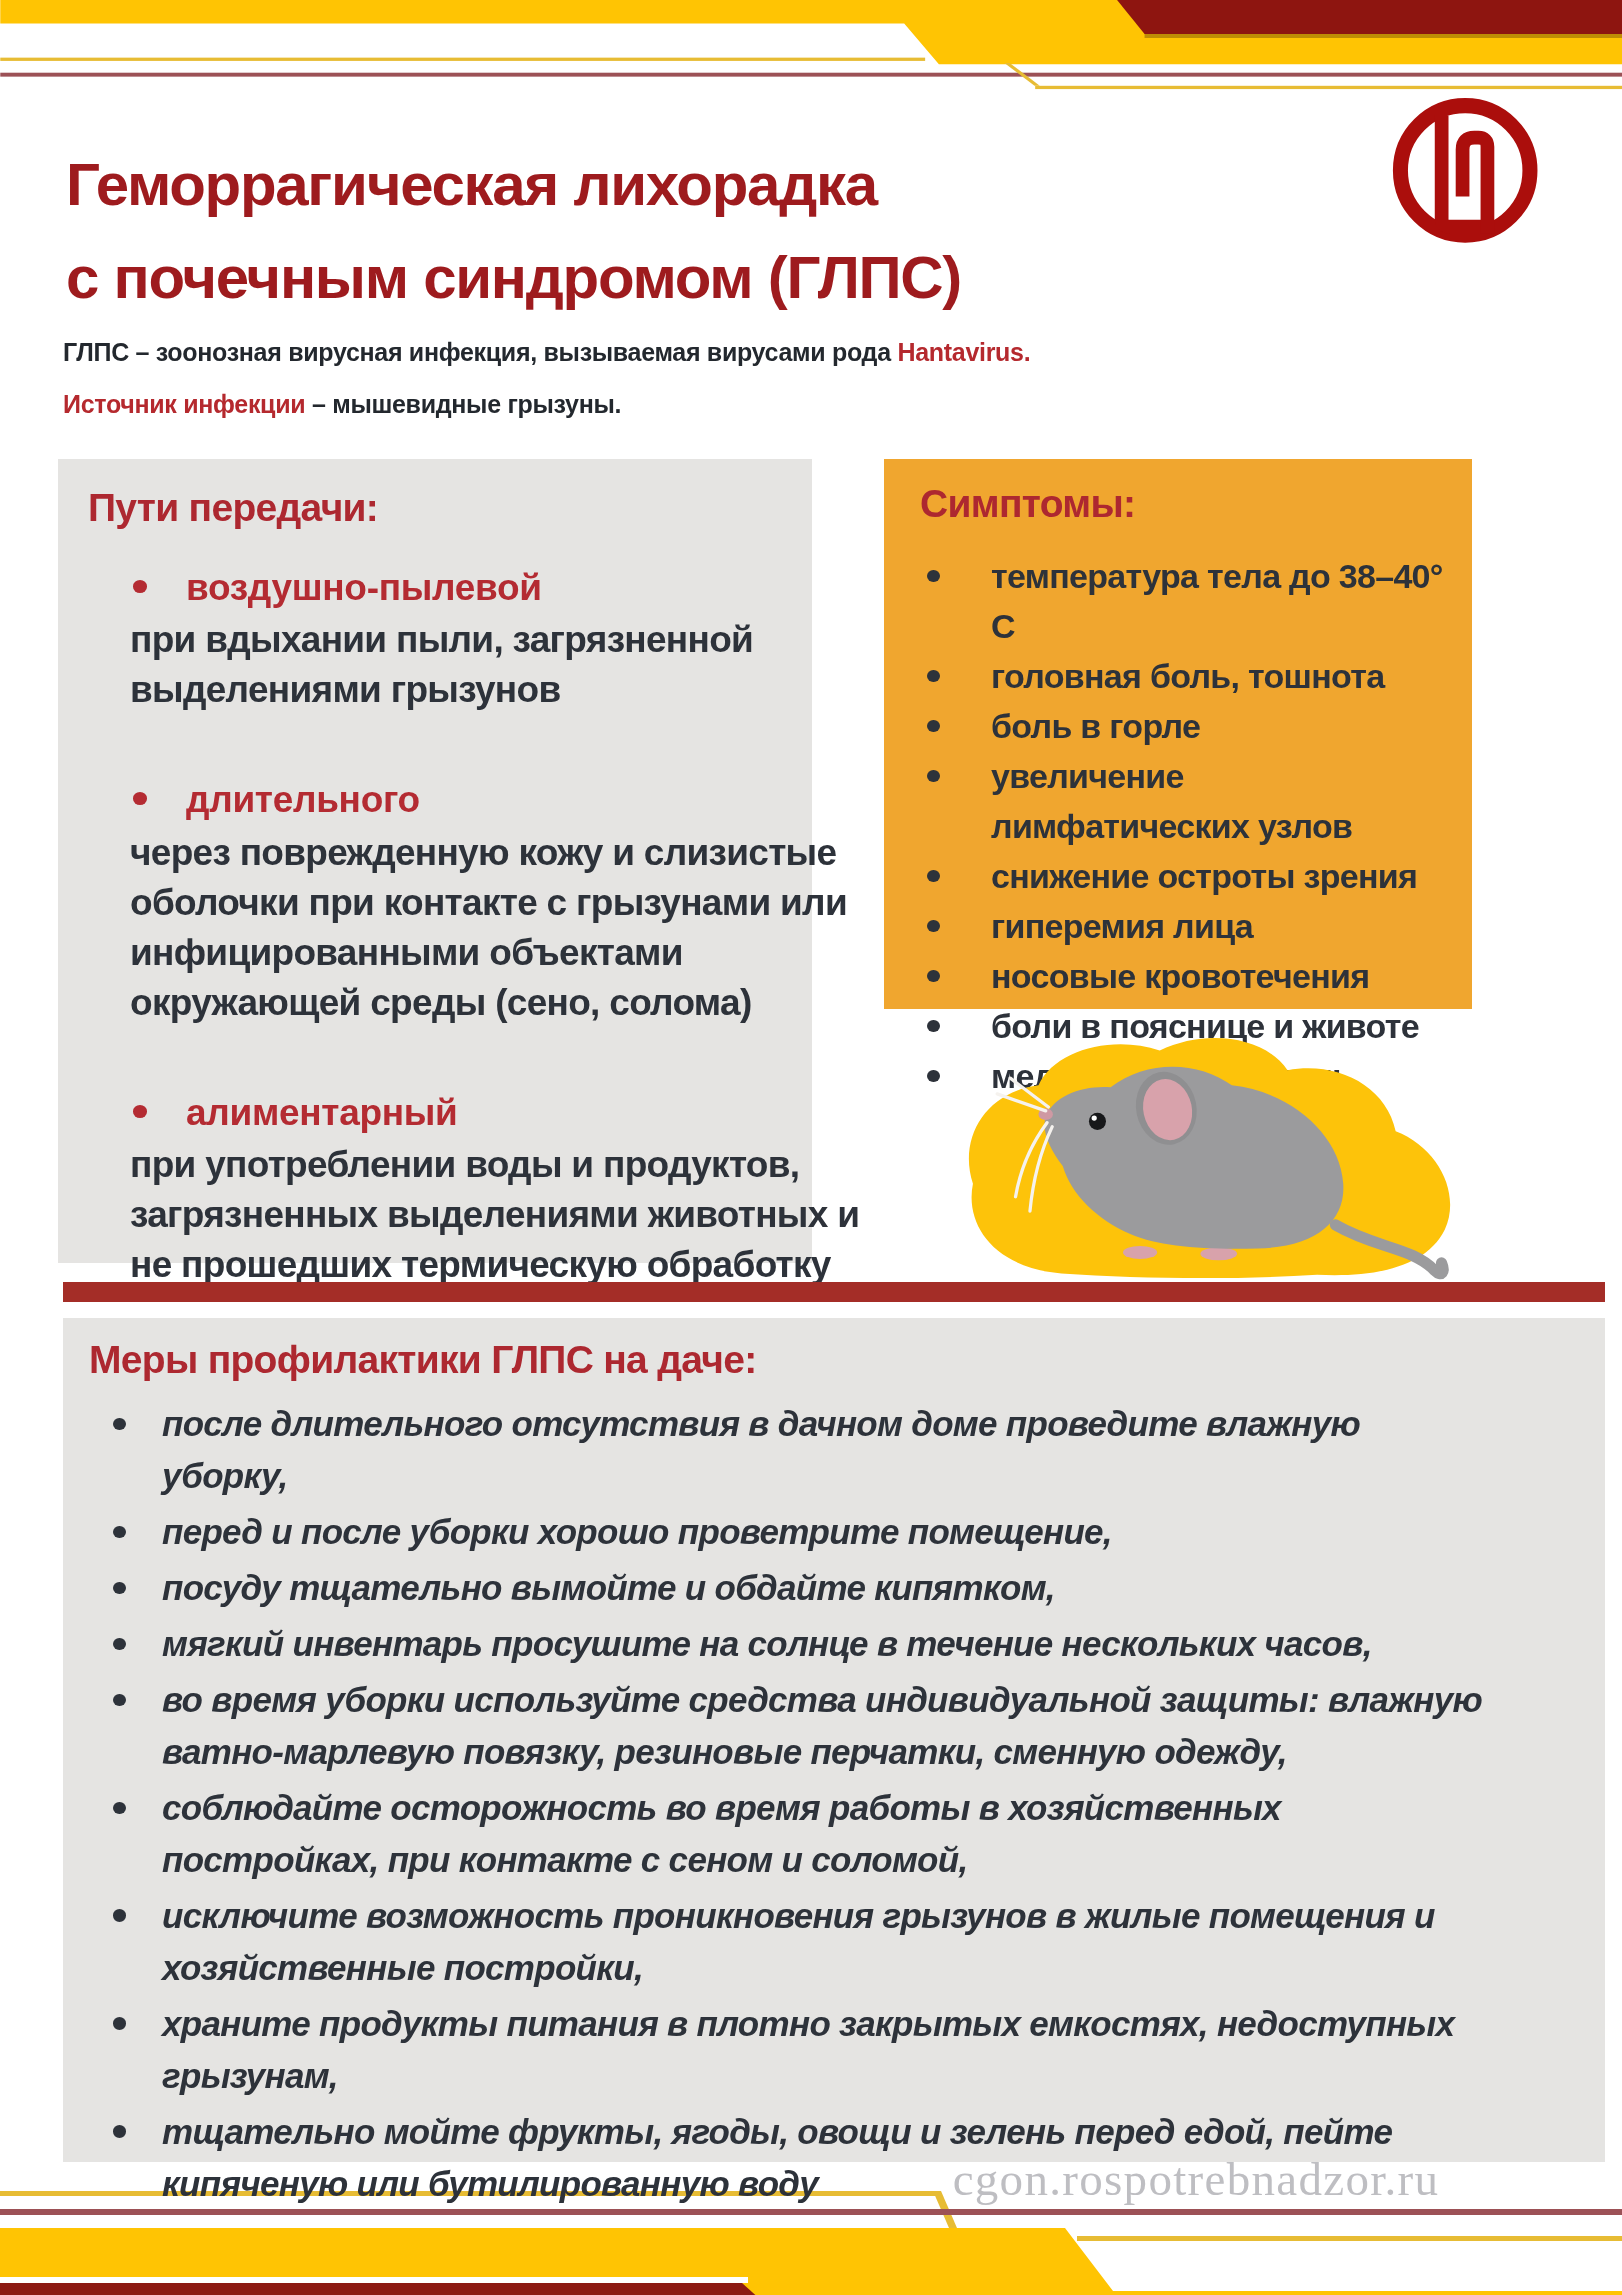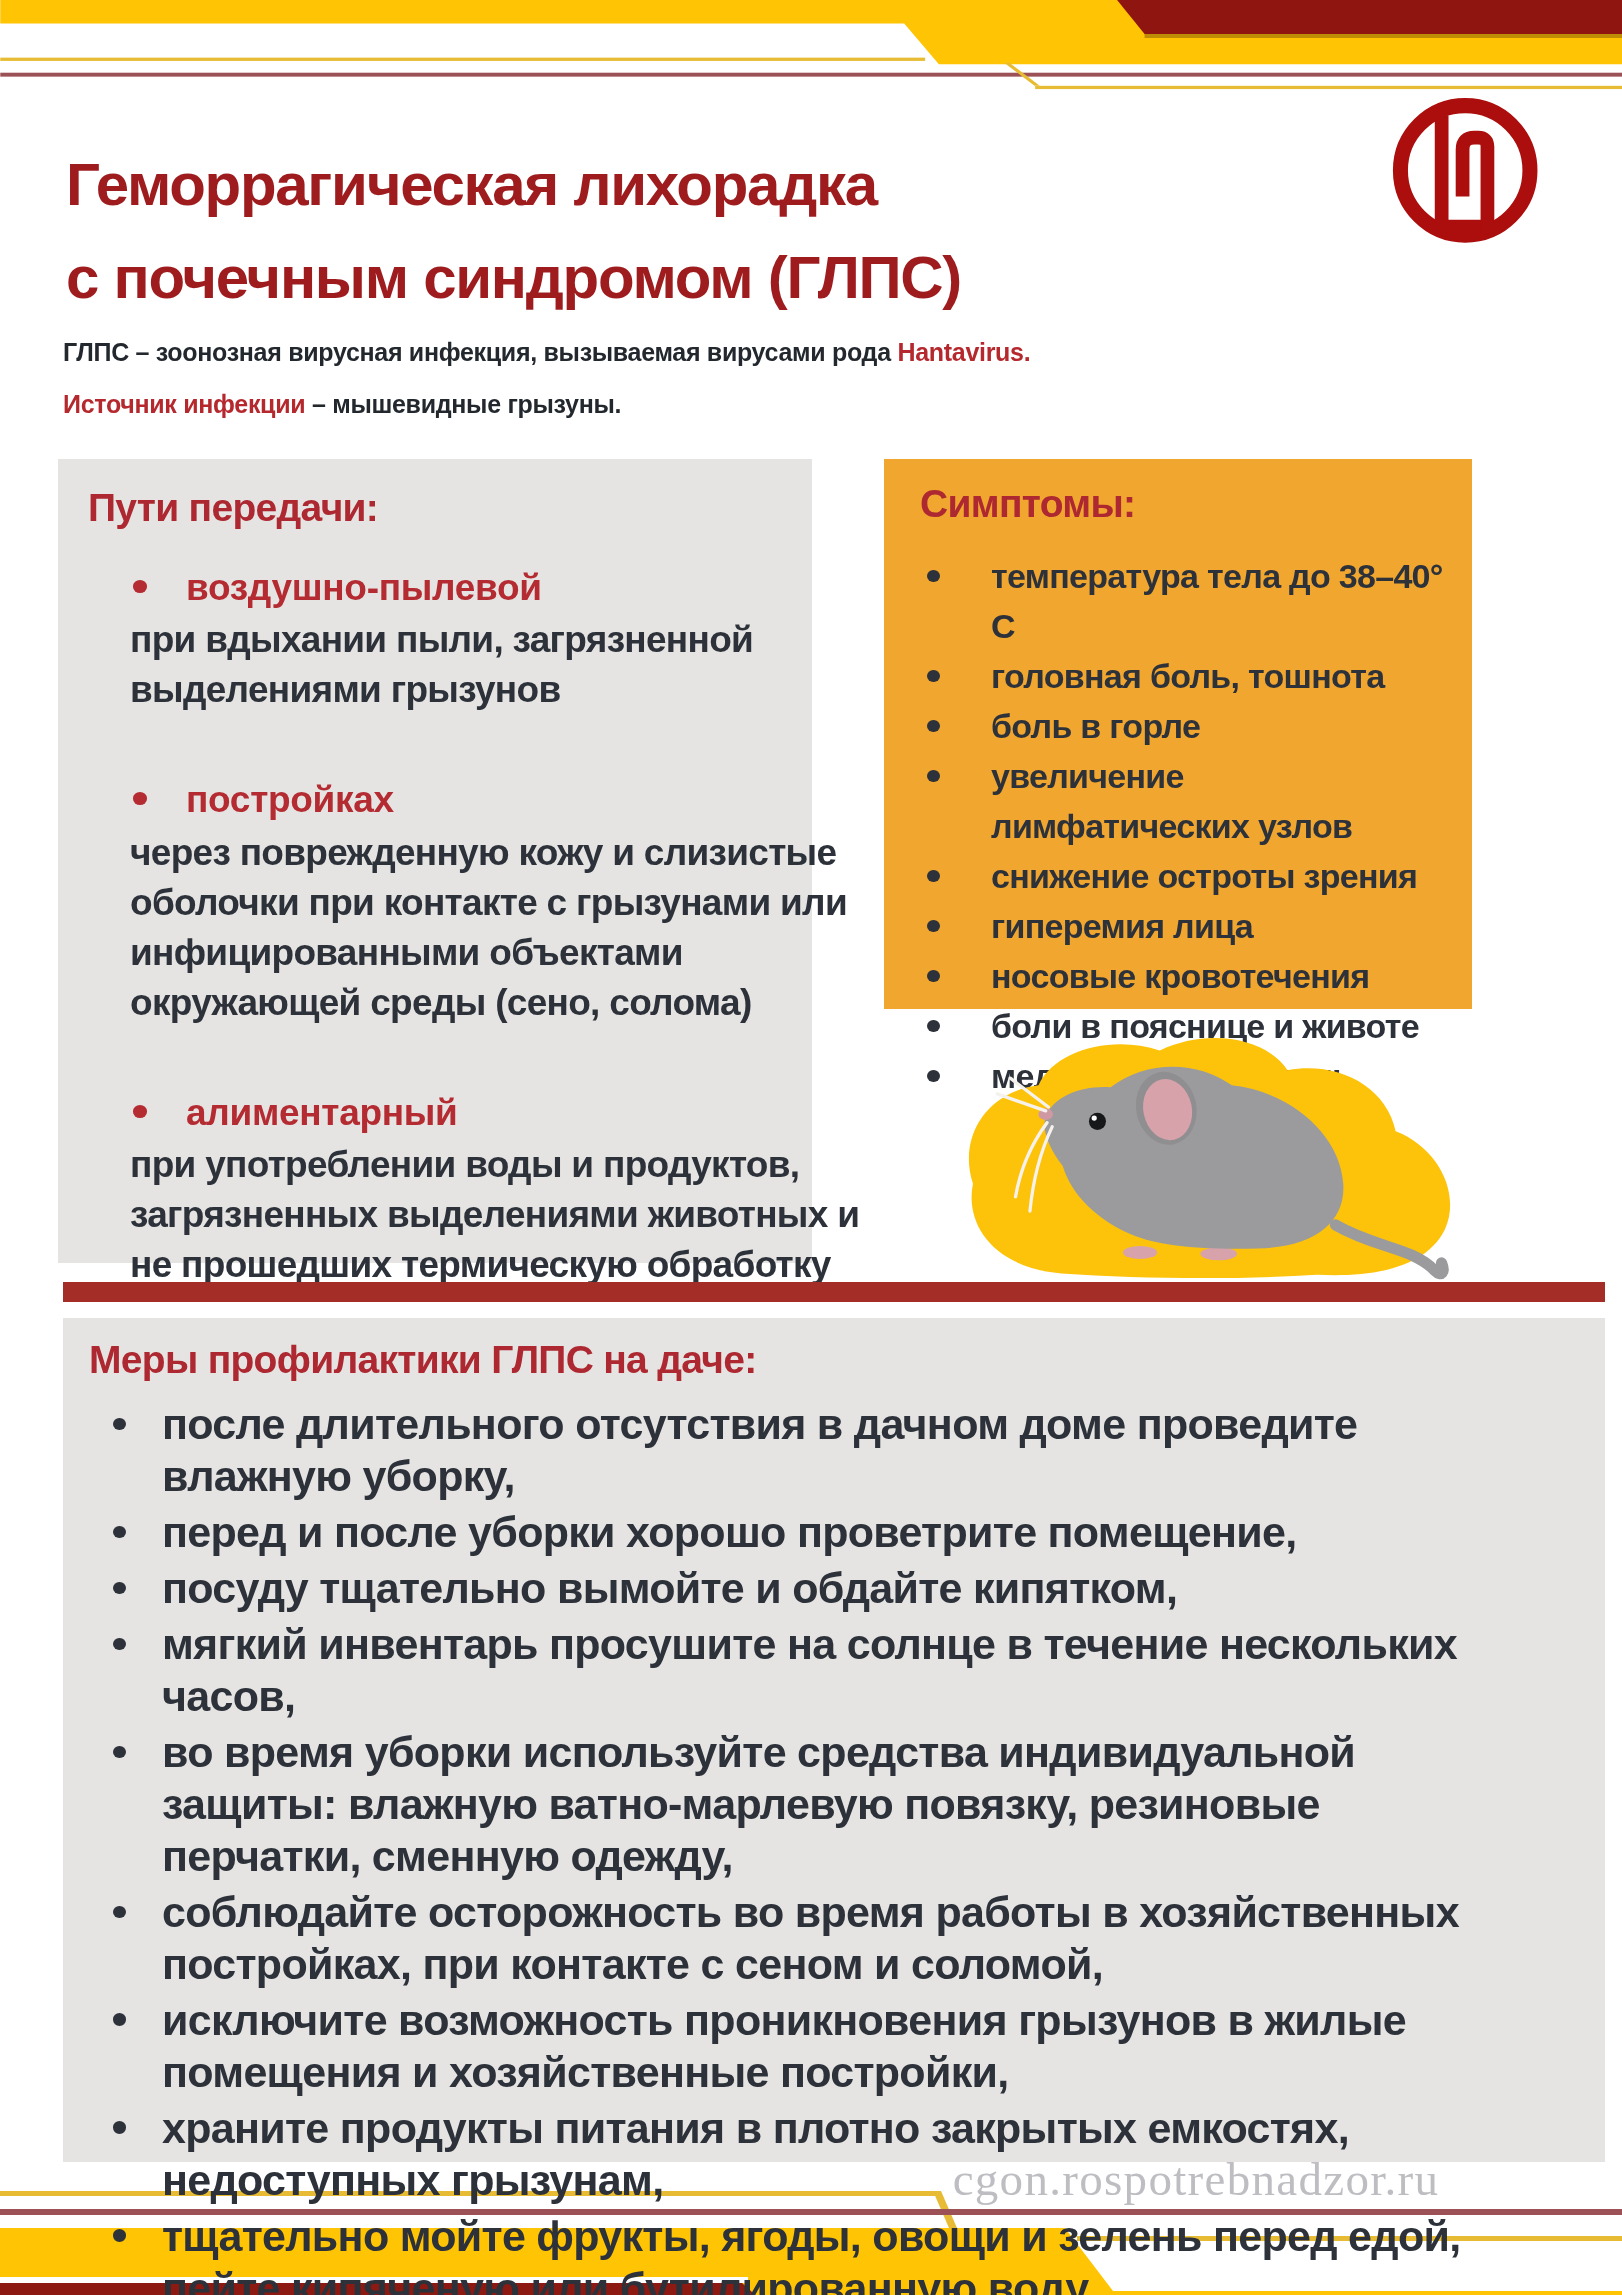--- a/index.html
+++ b/index.html
@@ -64,21 +64,21 @@
   }
   .s-list li .dot {
     position:absolute; left:6.6px; top:18.3px; width:13px; height:12.4px;
     border-radius:50%; background:#2d323a;
   }
 
   
   .p-list { margin:14.4px 0 0 0; padding:0; list-style:none; }
   .p-list li {
     position:relative; padding-left:73px; margin:0 0 3.9px 0; width:1405px;
-    font-size:43px; line-height:52px; color:#2d323a; letter-spacing:-0.7px;
+    font-size:35px; line-height:52px; color:#2d323a; letter-spacing:-0.7px;font-style:italic;
   }
   .p-list li .dot {
     position:absolute; left:23.6px; top:19.7px; width:13px; height:12.4px;
     border-radius:50%; background:#2d323a;
   }
 
   
   .divider {
     position:absolute; left:63px; top:1282px; width:1542px; height:19.7px;
     background:#a42d27; z-index:2;
@@ -122,21 +122,21 @@
 
 <section class="box box-transmission" data-interactable="false">
   <div class="box-heading" data-interactable="false">Пути передачи:</div>
 
   <div class="t-item first" data-interactable="false">
     <div class="t-term" data-interactable="false"><span class="dot" data-interactable="false"></span><span data-interactable="false">воздушно-пылевой</span></div>
     <div class="t-desc" data-interactable="false">при вдыхании пыли, загрязненной выделениями грызунов</div>
   </div>
 
   <div class="t-item" data-interactable="false">
-    <div class="t-term" data-interactable="false"><span class="dot" data-interactable="false"></span><span data-interactable="false">постройках</span></div>
+    <div class="t-term" data-interactable="false"><span class="dot" data-interactable="false"></span><span data-interactable="false">длительного</span></div>
     <div class="t-desc" data-interactable="false">через поврежденную кожу и слизистые оболочки при контакте с грызунами или инфицированными объектами окружающей среды (сено, солома)</div>
   </div>
 
   <div class="t-item" data-interactable="false">
     <div class="t-term" data-interactable="false"><span class="dot" data-interactable="false"></span><span data-interactable="false">алиментарный</span></div>
     <div class="t-desc" data-interactable="false">при употреблении воды и продуктов, загрязненных выделениями животных и не прошедших термическую обработку</div>
   </div>
 </section>
 
 <section class="box box-symptoms" data-interactable="false">

